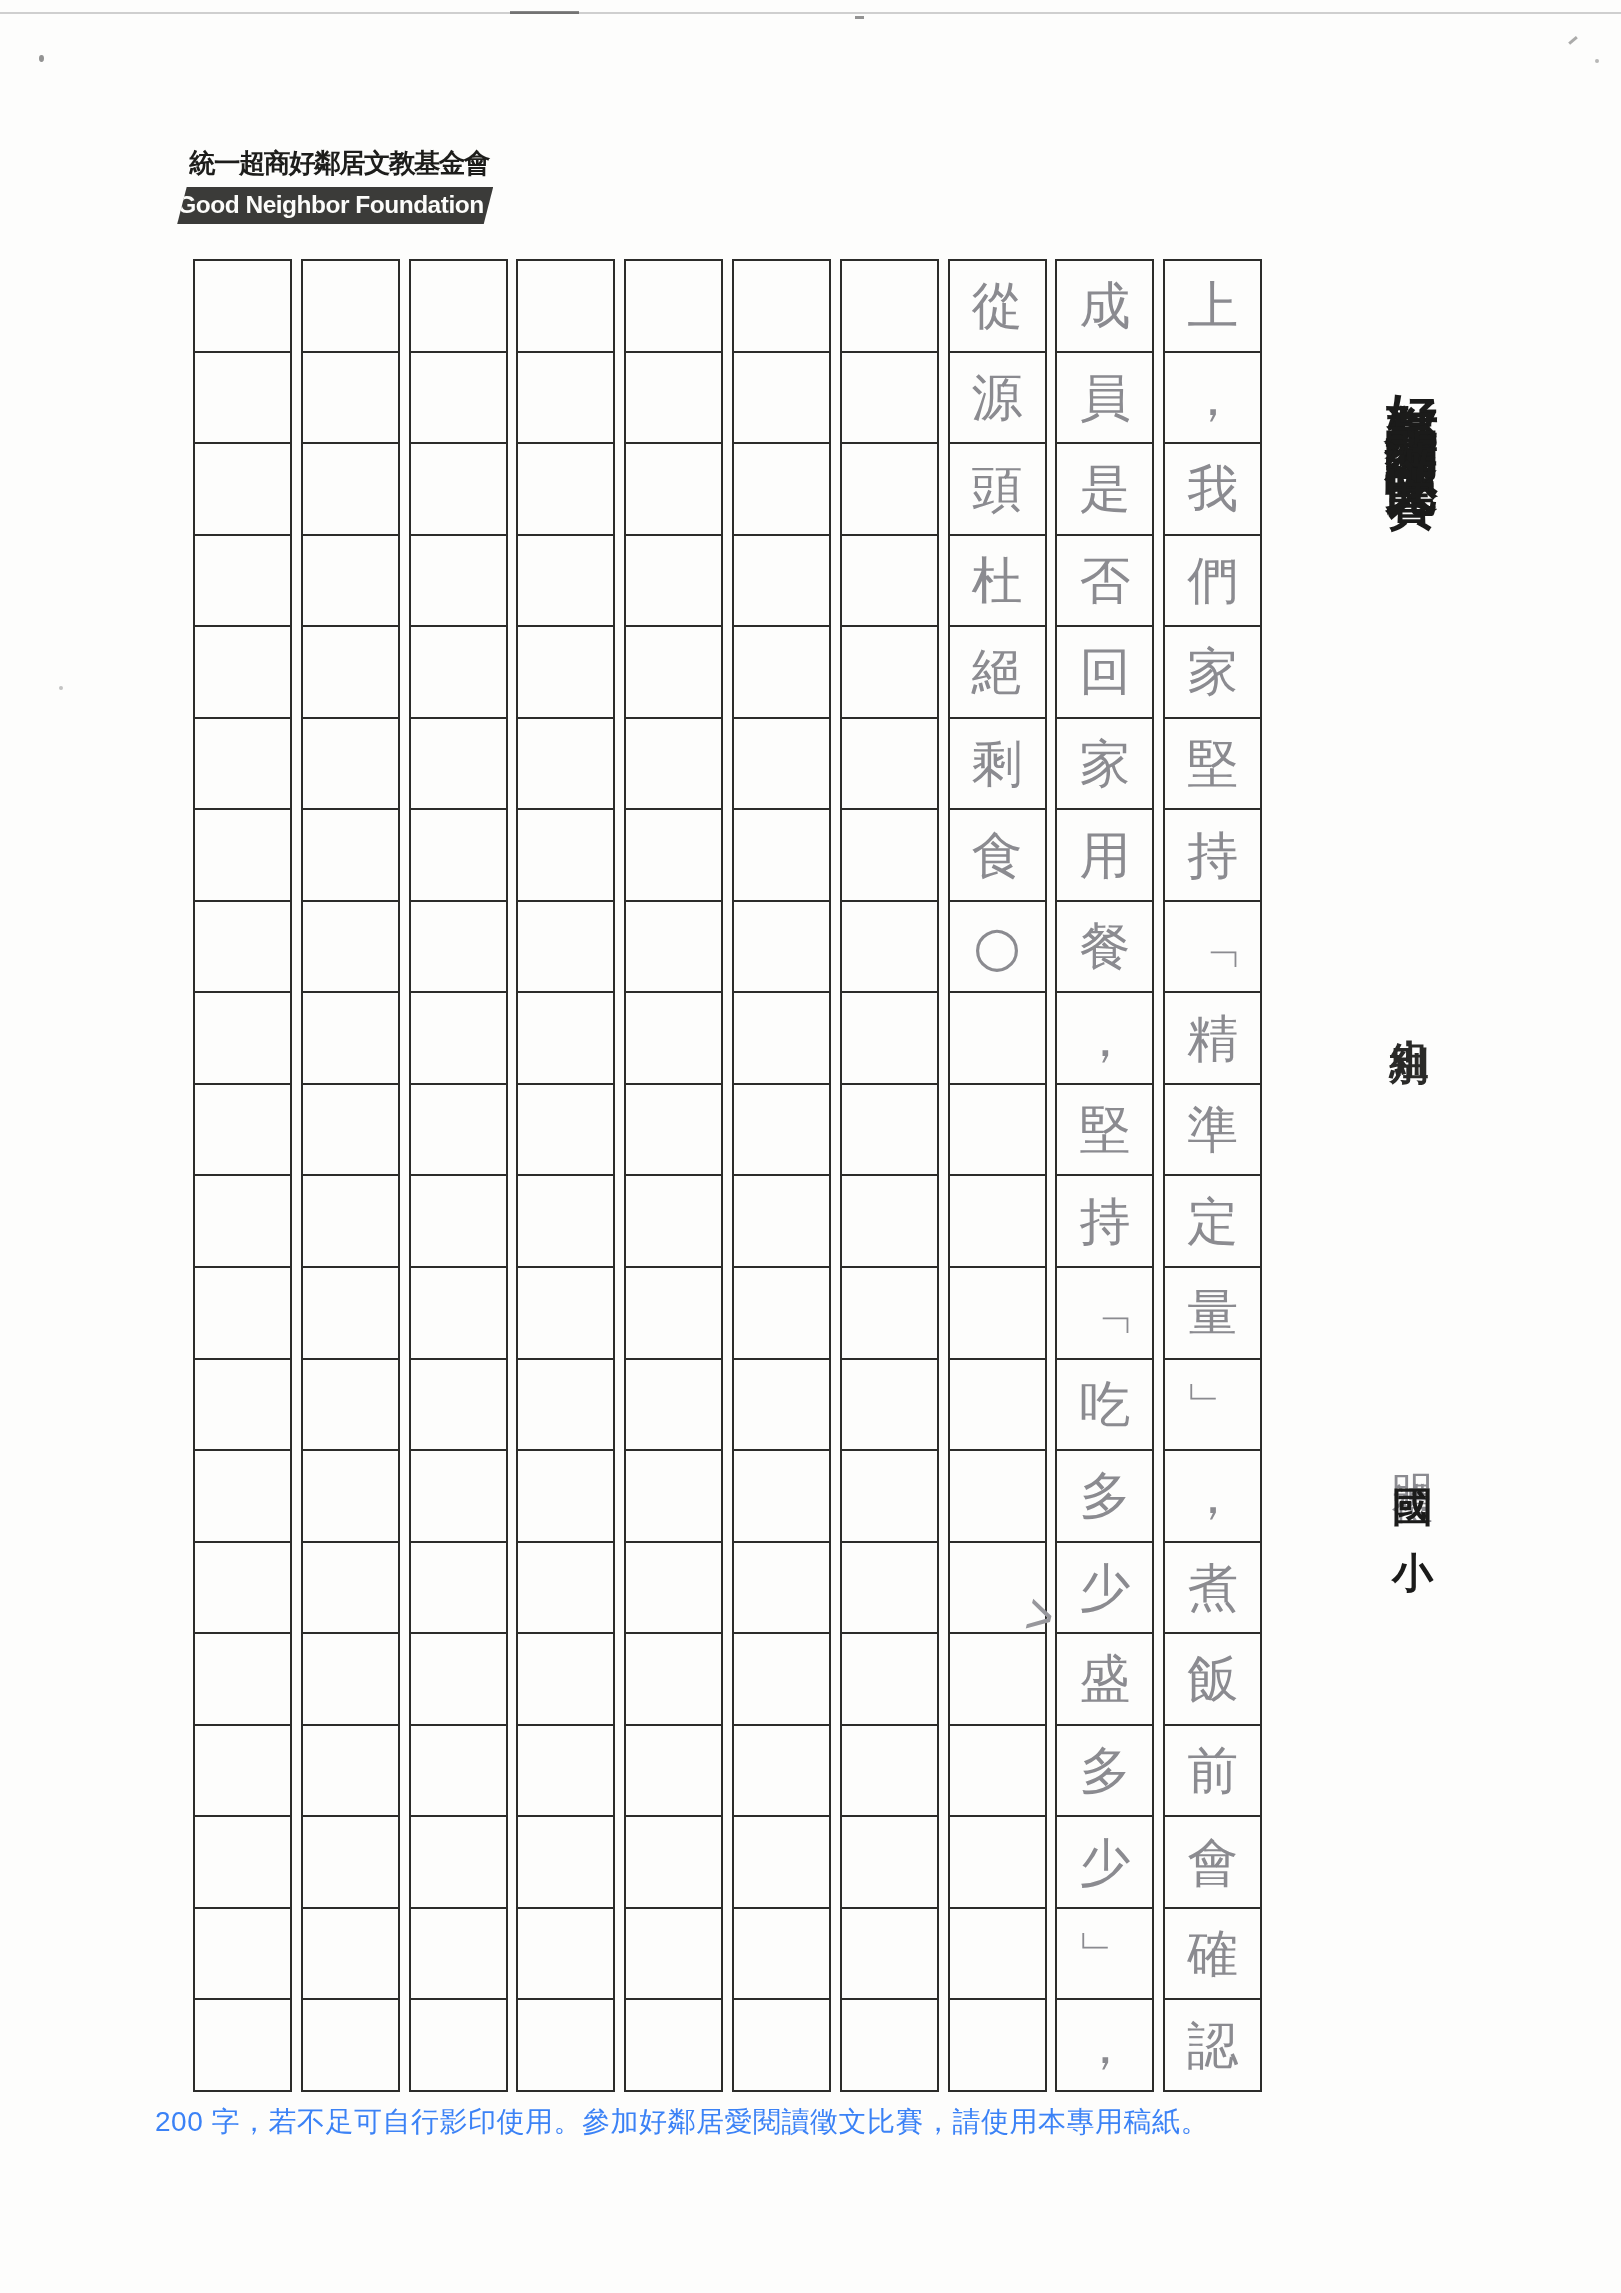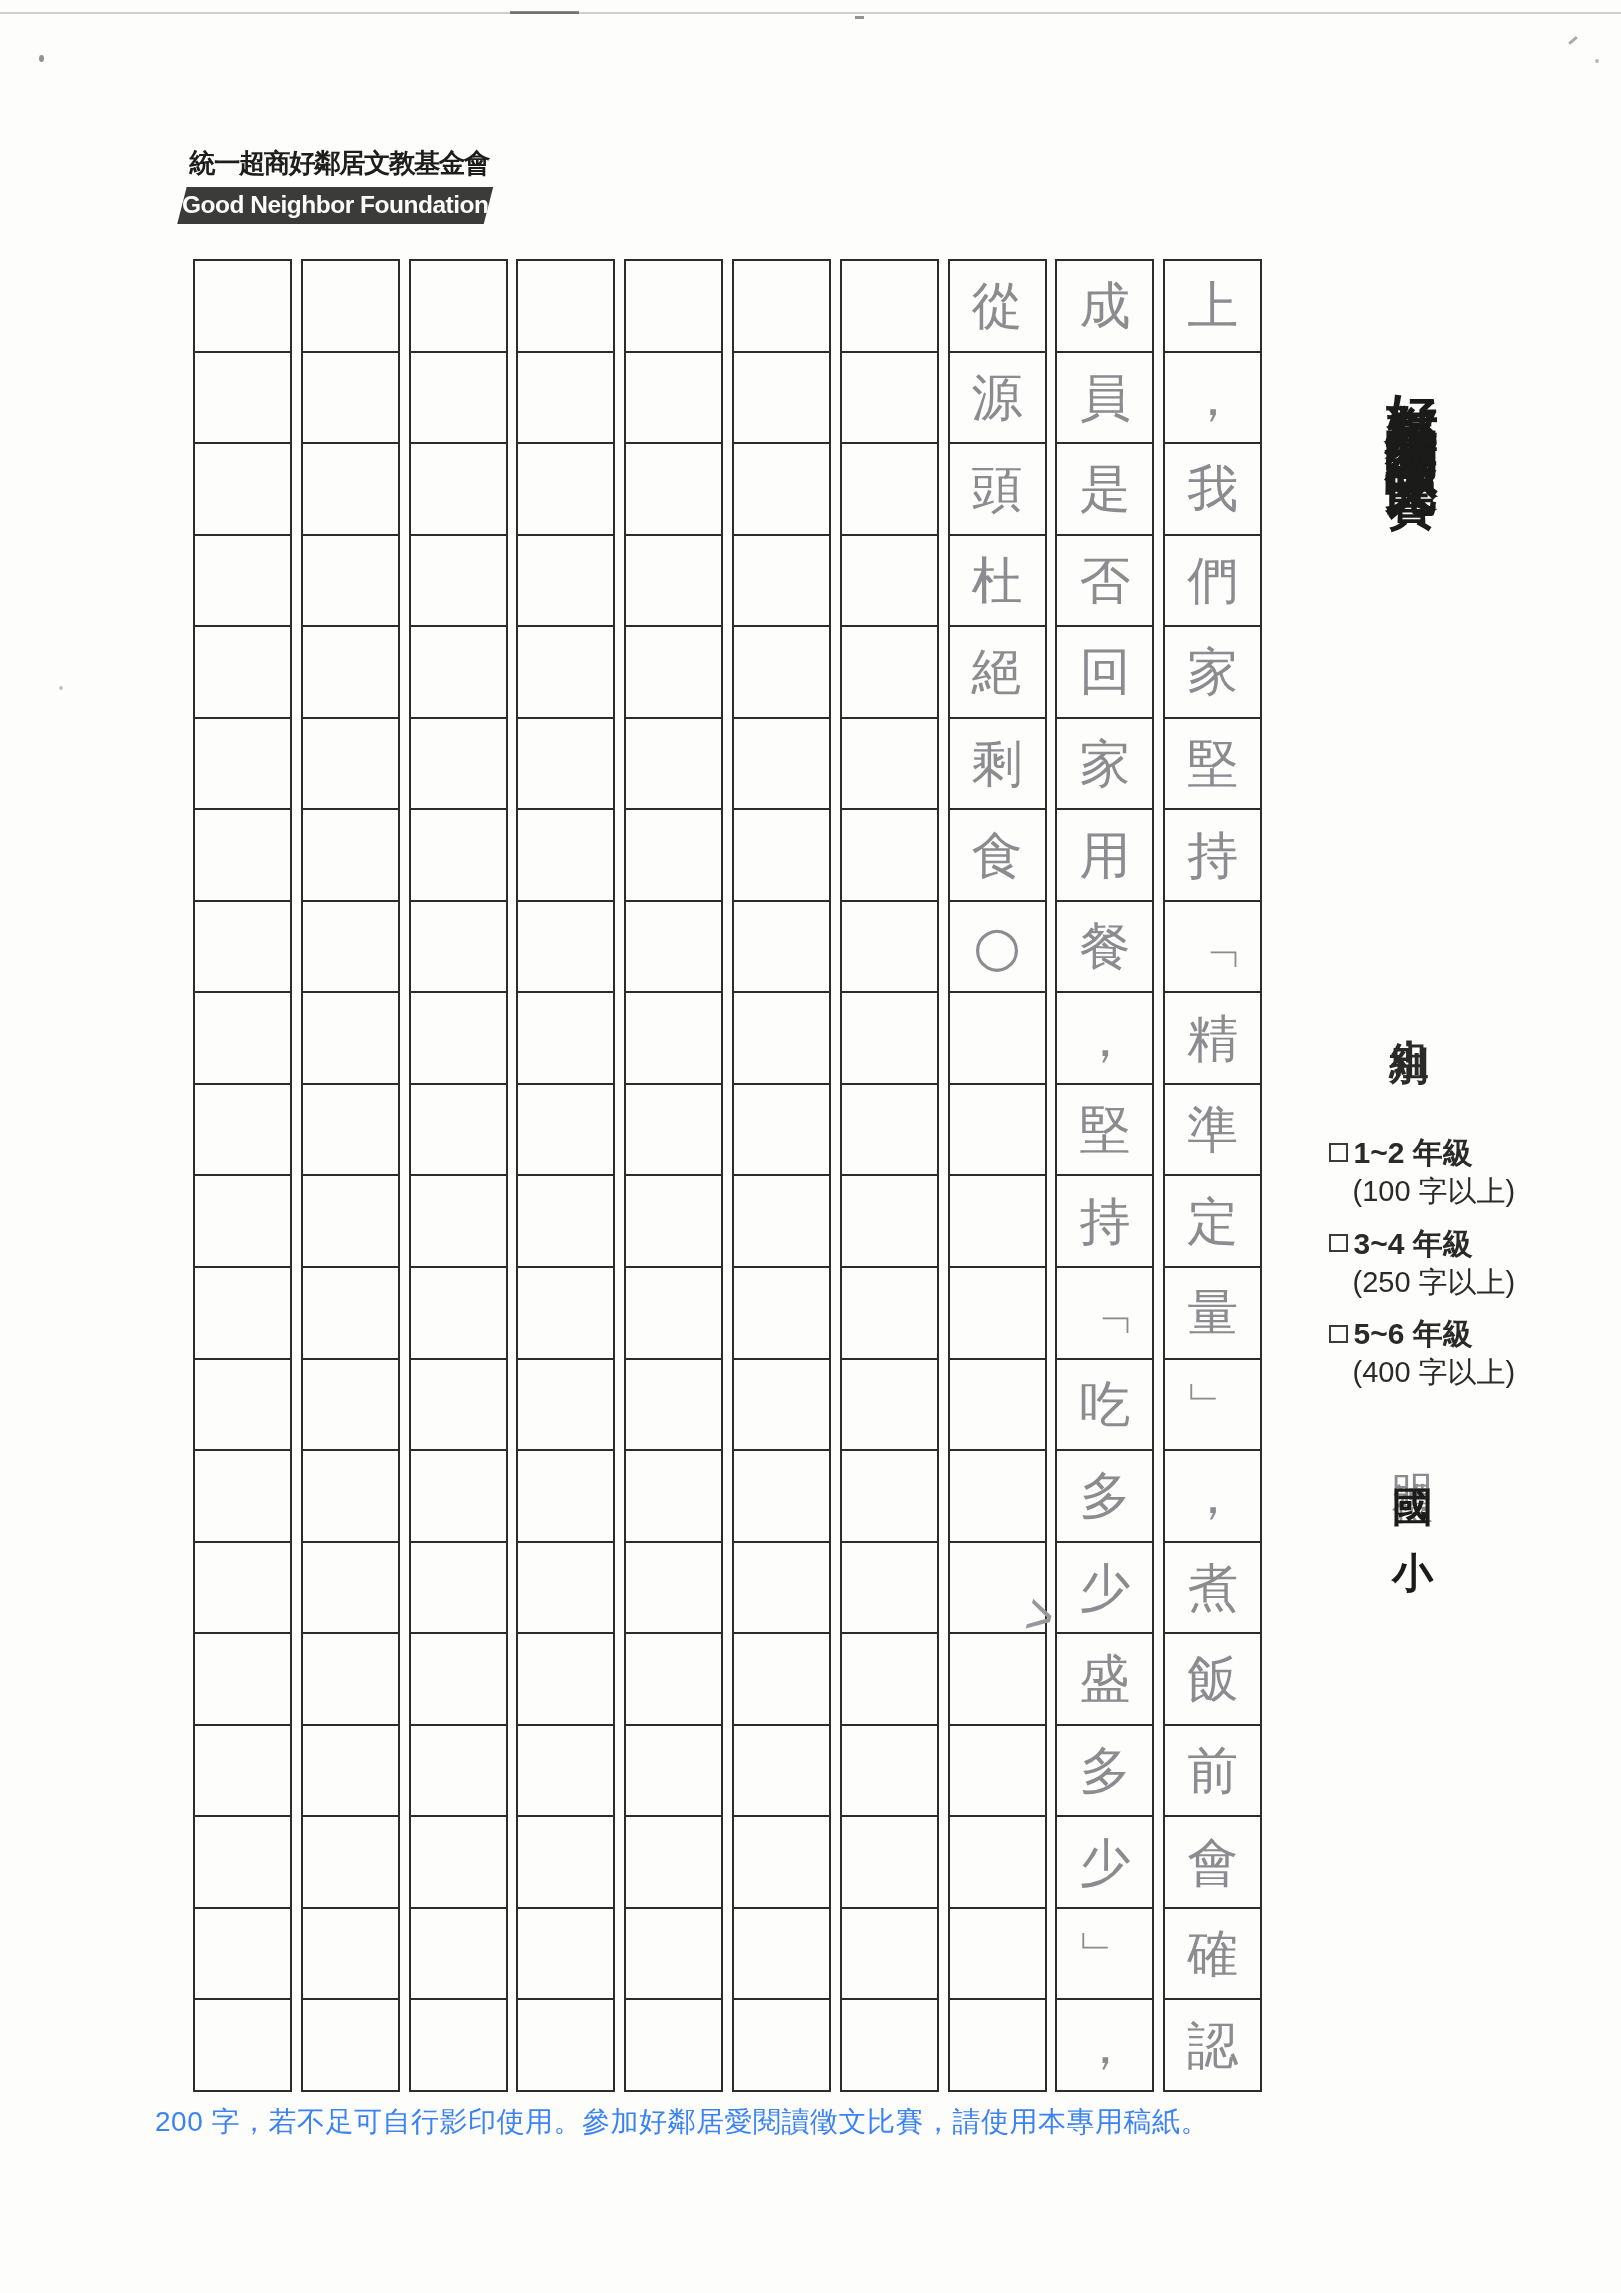--- a/index.html
+++ b/index.html
@@ -21,21 +21,21 @@
 
   
   .logo{position:absolute;left:189px;top:145px;}
   .logo-zh{
     font-size:26.5px;font-weight:700;letter-spacing:-1.5px;color:#1d1d1b;
     white-space:nowrap;
   }
   .logo-badge{
     margin-top:5.9px;margin-left:-11.8px;width:316px;height:37px;background:#3b3b39;
     clip-path:polygon(3% 0,100% 0,97% 100%,0 100%);
-    display:flex;align-items:center;justify-content:center;
+    display:flex;align-items:center;
   }
   .logo-badge span{color:#fcfcfa;font-size:24.5px;font-weight:700;letter-spacing:-0.5px;white-space:nowrap;}
 
   
   .grid{position:absolute;left:193px;top:259px;height:1833px;display:flex;}
   .strip{
     width:99px;height:100%;border:2.9px solid #2c2c2a;box-sizing:border-box;
     margin-right:8.8px;display:flex;flex-direction:column;background:#fdfdfc;
   }
   .strip:last-child{margin-right:0;}
@@ -432,43 +432,20 @@
         </div>
       </div>
     </div>
 
   <div class="insertion-caret">&gt;</div>
 
   <div class="contest-title">好鄰居愛閱讀徵文比賽</div>
 
   <div class="group-label">組別：</div>
 
-  <div class="groups">
-    <div class="group">
-      <div class="group-line">
-        <span class="cb"></span>
-        <span>1~2 年級</span>
-      </div>
-      <div class="group-note">(100 字以上)</div>
-    </div>
-    <div class="group">
-      <div class="group-line">
-        <span class="cb"></span>
-        <span>3~4 年級</span>
-      </div>
-      <div class="group-note">(250 字以上)</div>
-    </div>
-    <div class="group">
-      <div class="group-line">
-        <span class="cb"></span>
-        <span>5~6 年級</span>
-      </div>
-      <div class="group-note">(400 字以上)</div>
-    </div>
-  </div>
 
   <div class="school">
     <span class="school-hand">明禮</span><span class="school-print">國 小</span>
   </div>
 
   <div class="footer-line1">200 字，若不足可自行影印使用。參加好鄰居愛閱讀徵文比賽，請使用本專用稿紙。</div>
 
 </div>
 
 

